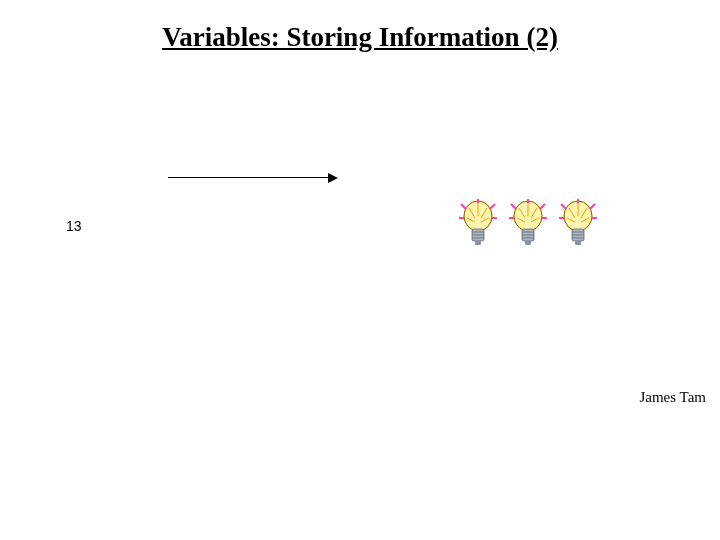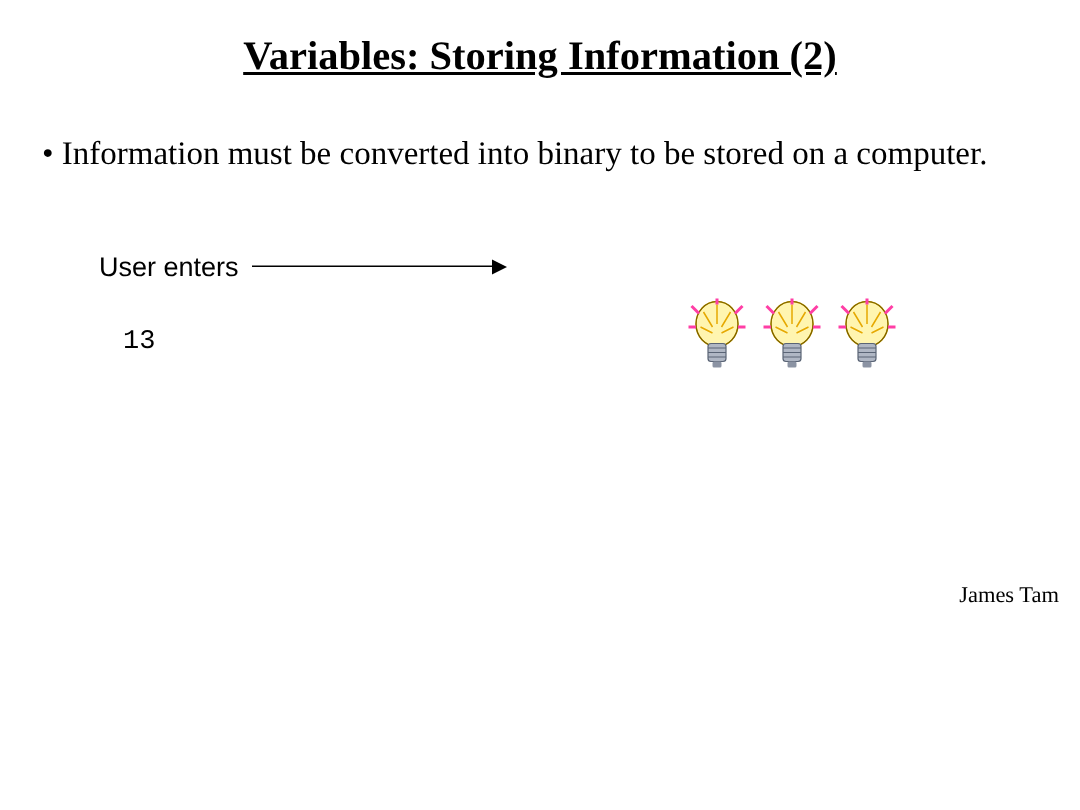--- a/index.html
+++ b/index.html
@@ -5,41 +5,36 @@
   * { margin: 0; padding: 0; box-sizing: border-box; }
   html, body { width: 720px; height: 540px; background: #fff; font-family: "Times New Roman", Times, serif; color: #000; }
   .slide { position: relative; width: 720px; height: 414px; }
   .title { position: absolute; top: 22px; left: 0; width: 100%; text-align: center; font-size: 27px; font-weight: bold; text-decoration: underline; }
   .bullet-row { position: absolute; top: 88px; left: 28px; width: 660px; font-size: 22px; line-height: 1.25; }
   .bullet-dot { display: inline-block; vertical-align: top; }
   .bullet-text { display: inline; }
   .label { font-family: Arial, Helvetica, sans-serif; font-size: 18px; }
   .user-enters { position: absolute; top: 168px; left: 66px; }
   .stored-as { position: absolute; top: 168px; left: 340px; }
-  .thirteen { position: absolute; top: 218px; left: 82px; font-family: Liberation Mono, monospace; font-size: 18px; }
+  .thirteen { position: absolute; top: 218px; left: 66px; font-family: Liberation Sans, sans-serif; font-size: 14px; }
   .arrow { position: absolute; top: 177px; left: 168px; width: 170px; height: 2px; }
   .arrow-line { position: absolute; top: 0; left: 0; width: 162px; height: 0; border-top: 1.5px solid #000; }
   .arrow-head { position: absolute; top: -4px; left: 160px; width: 0; height: 0; border-left: 10px solid #000; border-top: 5px solid transparent; border-bottom: 5px solid transparent; }
   .bulbs { position: absolute; top: 198px; left: 455px; display: flex; gap: 4px; }
   .bulb svg { width: 46px; height: 50px; display: block; }
   .footer { position: absolute; bottom: 8px; right: 14px; font-family: "Times New Roman", Times, serif; font-size: 15px; color: #000; }
 </style>
 </head>
 <body>
 
 <div class="slide">
 
   <div class="title">Variables: Storing Information (2)</div>
 
-  <div class="bullet-row">
-    <span class="bullet-dot">•</span>
-    <span class="bullet-text">Information must be converted into binary to be stored on a computer.</span>
-  </div>
 
-  <div class="label user-enters">User enters</div>
 
   <div class="arrow">
     <div class="arrow-line"></div>
     <div class="arrow-head"></div>
   </div>
 
 
   <div class="thirteen">13</div>
 
   <div class="bulbs">

